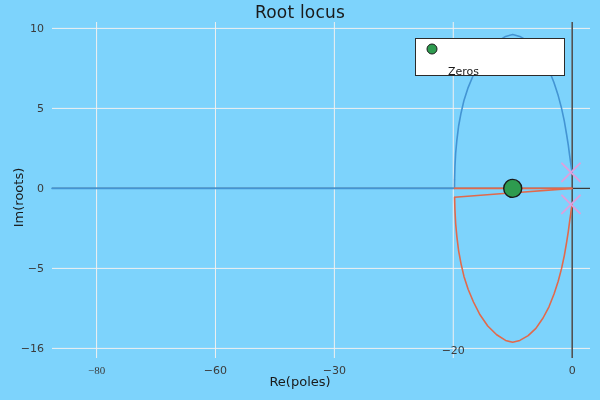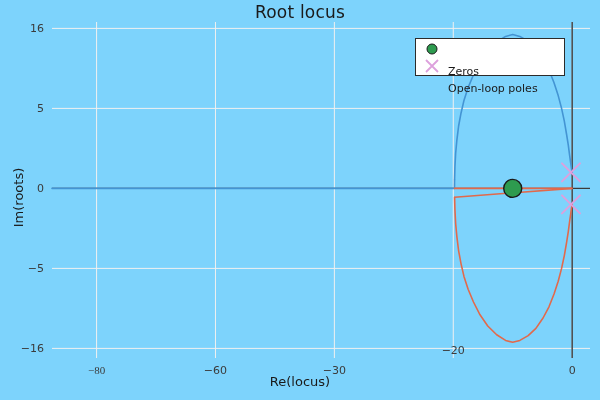--- a/index.html
+++ b/index.html
@@ -132,45 +132,37 @@
         <path d="M561.9767955801104,163.39999999999998 L579.9767955801104,181.39999999999998 M579.9767955801104,163.39999999999998 L561.9767955801104,181.39999999999998" stroke="#dda0dd" stroke-width="2" fill="none" stroke-linecap="round"></path>
         <path d="M561.9767955801104,195.4 L579.9767955801104,213.4 M579.9767955801104,195.4 L561.9767955801104,213.4" stroke="#dda0dd" stroke-width="2" fill="none" stroke-linecap="round"></path>
       </g>
   </svg>
 
   <div id="ytick-labels">
       <div class="tick-label ytick" style="left: 8px; width: 36px; top: 348.4px;">−16</div>
       <div class="tick-label ytick" style="left: 8px; width: 36px; top: 268.4px;">−5</div>
       <div class="tick-label ytick" style="left: 8px; width: 36px; top: 188.4px;">0</div>
       <div class="tick-label ytick" style="left: 8px; width: 36px; top: 108.4px;">5</div>
-      <div class="tick-label ytick" style="left: 8px; width: 36px; top: 28.4px;">16</div>
+      <div class="tick-label ytick" style="left: 8px; width: 36px; top: 28.4px;">10</div>
     </div>
   <div id="xtick-labels">
       <div class="tick-label xtick" style="left: 96.5856px; top: 364px; font-family: Liberation Serif, serif;">−80</div>
       <div class="tick-label xtick" style="left: 215.481px; top: 364px;">−60</div>
       <div class="tick-label xtick" style="left: 334.376px; top: 364px;">−30</div>
       <div class="tick-label xtick" style="left: 453.271px; top: 344px;">−20</div>
       <div class="tick-label xtick" style="left: 572.166px; top: 364px;">0</div>
     </div>
 
-  <div id="xlabel">Re(locus)</div>
+  <div id="xlabel">Re(poles)</div>
   <div id="ylabel">Im(roots)</div>
 
   <div id="legend-box">
     <div class="legend-row" style="top:2px">
       <span class="legend-mark">
         <svg width="32" height="16">
           <circle cx="16" cy="8" r="5" fill="#2e9b4f" stroke="#1a1a1a" stroke-width="1"></circle>
         </svg>
       </span>
       <span class="legend-text">Zeros</span>
     </div>
-    <div class="legend-row" style="top:19px">
-      <span class="legend-mark">
-        <svg width="32" height="16">
-          <path d="M10,2 L22,14 M22,2 L10,14" stroke="#dda0dd" stroke-width="1.8" fill="none"></path>
-        </svg>
-      </span>
-      <span class="legend-text">Open-loop poles</span>
-    </div>
   </div>
 
 </div>
 
 </body></html>

